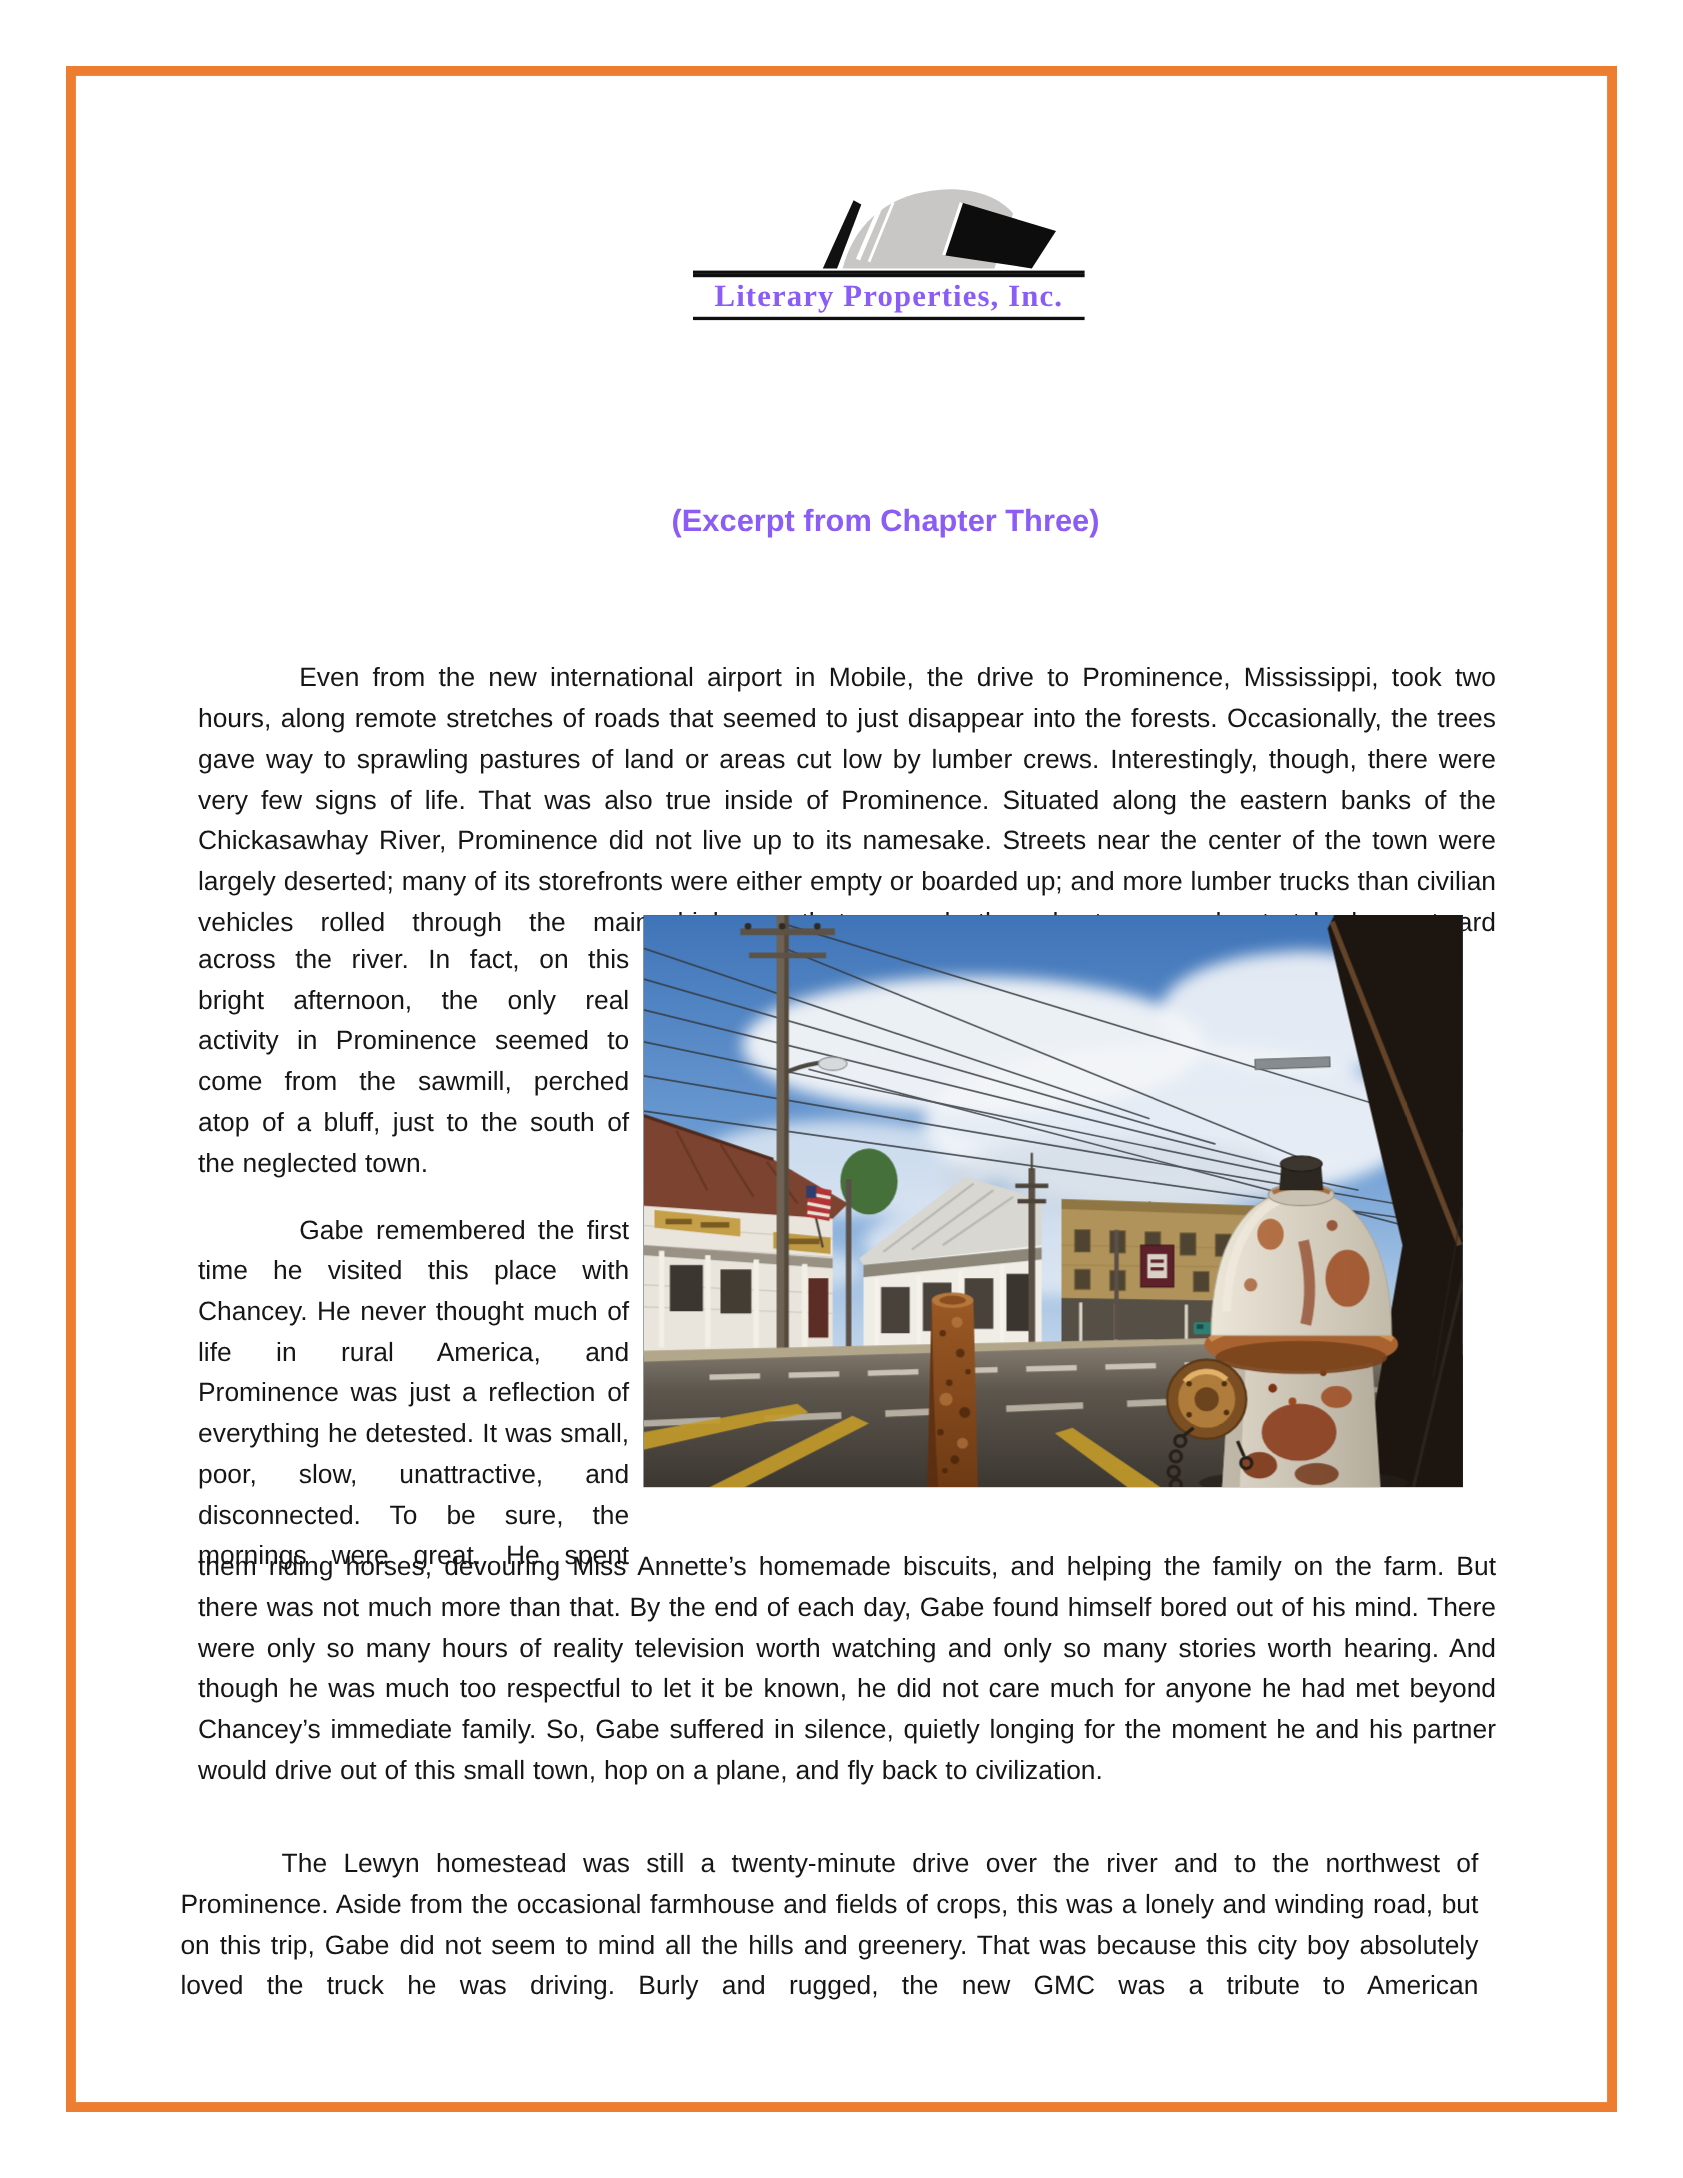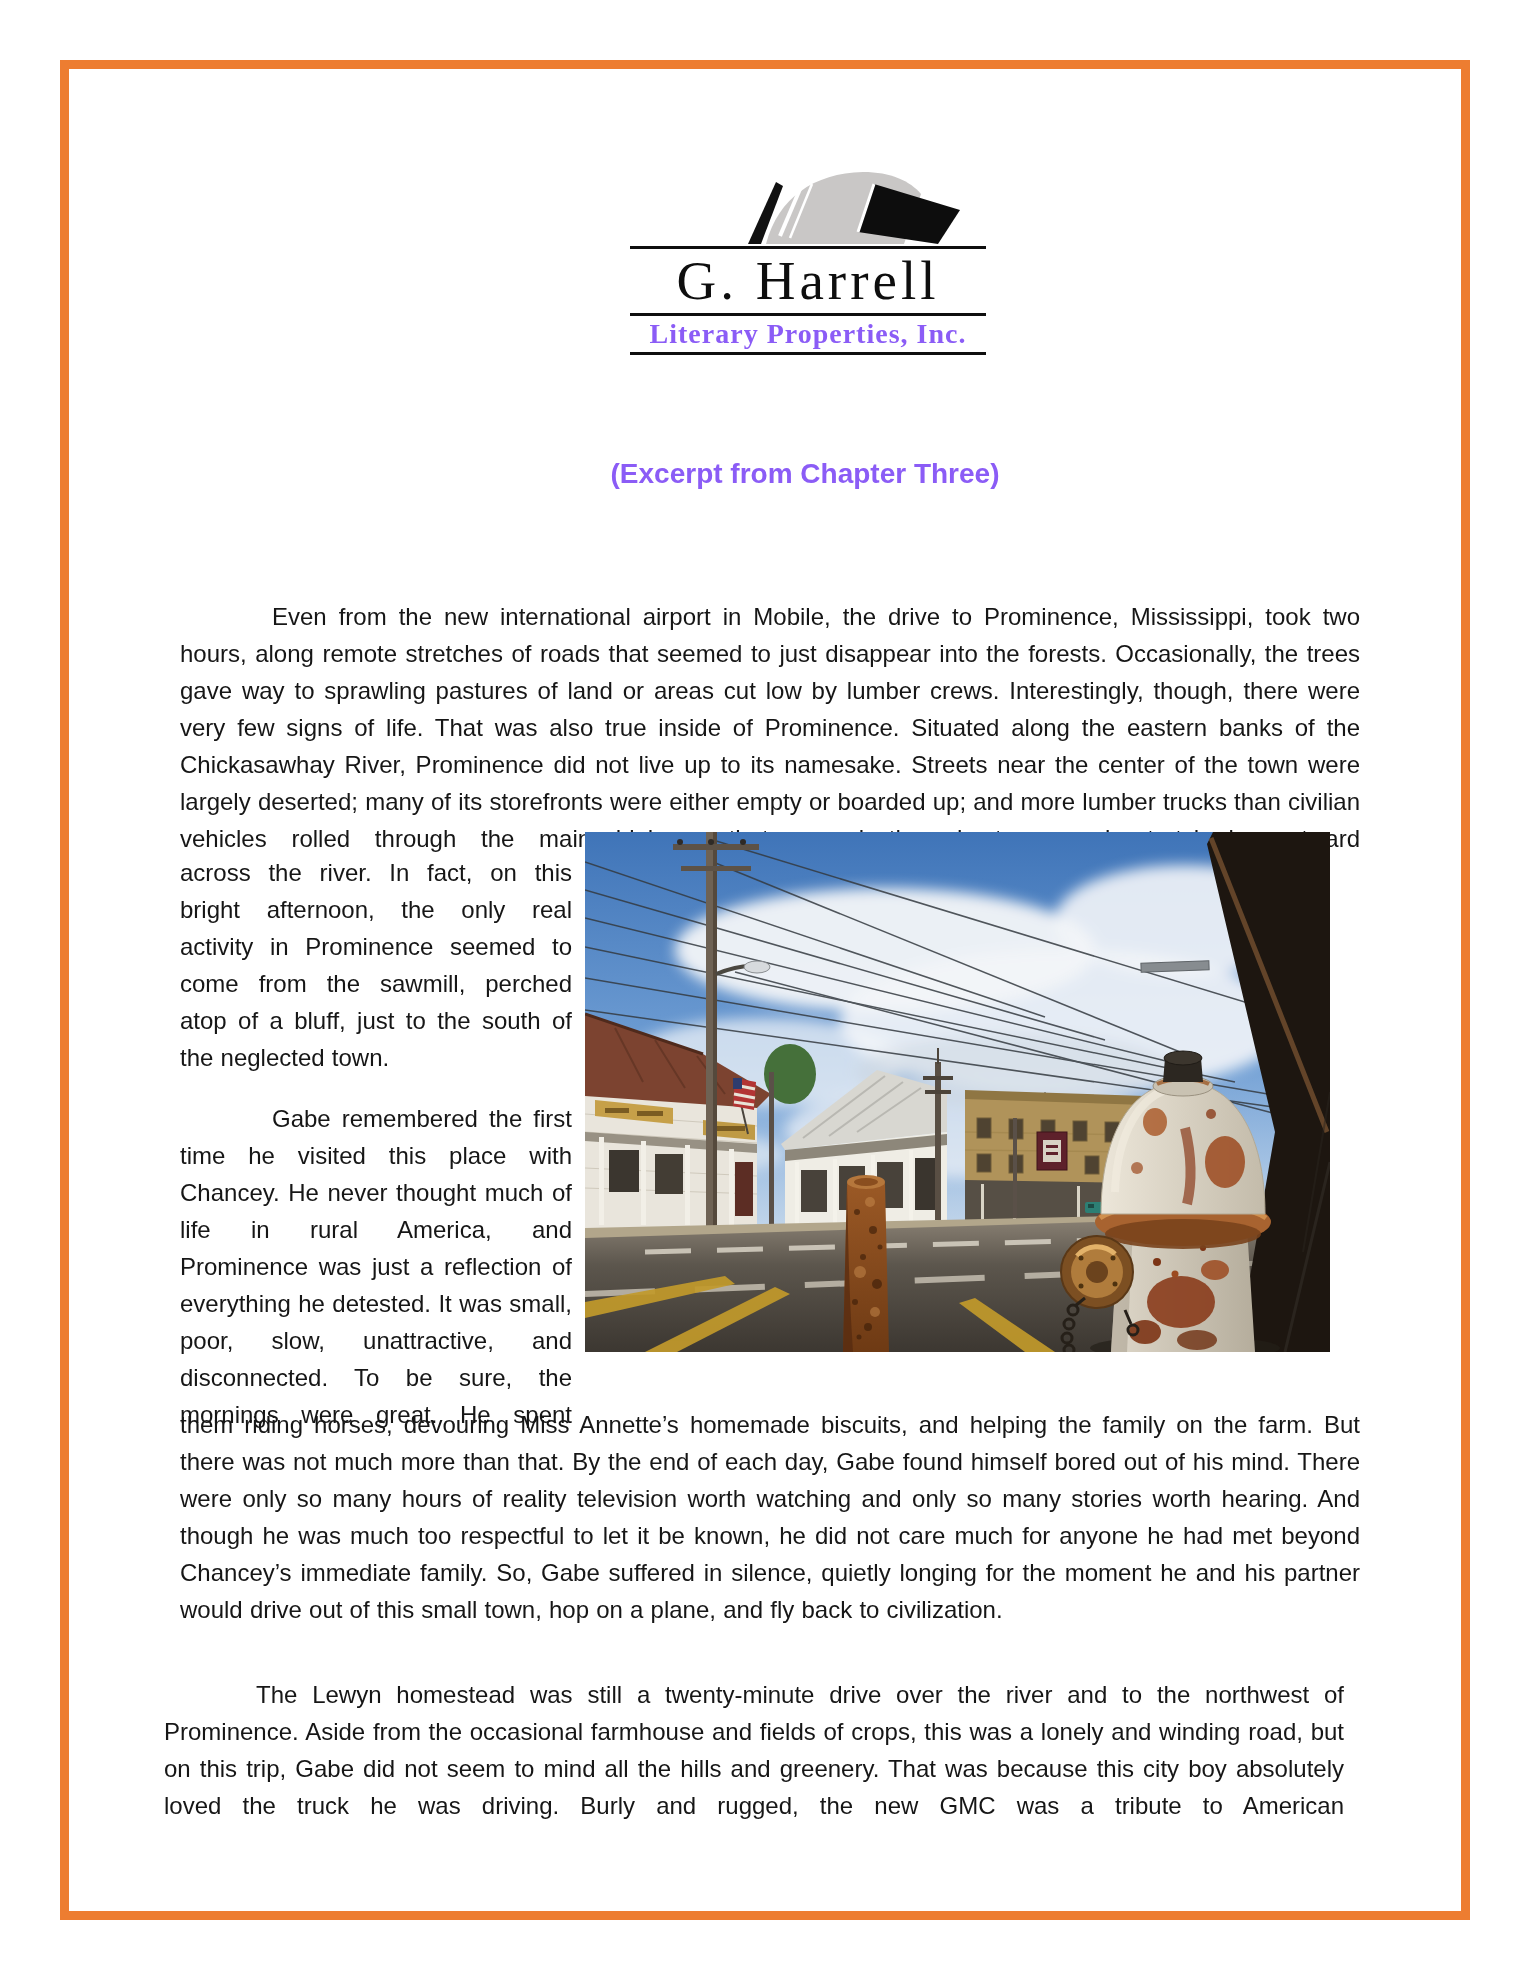--- a/index.html
+++ b/index.html
@@ -63,21 +63,20 @@
       <polygon points="118,74 146,12 153,16 131,74" fill="#111111"></polygon>
 
       <path d="M136,74 C148,28 184,3 233,2 C261,2 280,11 291,24 L274,74 Z" fill="#c9c7c6"></path>
       <line x1="150" y1="66" x2="173" y2="12" stroke="#ffffff" stroke-width="4"></line>
       <line x1="160" y1="68" x2="182" y2="14" stroke="#ffffff" stroke-width="2.5"></line>
 
       <polygon points="244,14 330,40 308,74 228,62" fill="#0d0d0d"></polygon>
       <line x1="244" y1="14" x2="228" y2="62" stroke="#ffffff" stroke-width="3"></line>
     </svg>
     <hr class="logo-rule">
-    <div class="logo-name">G. Harrell</div>
     <hr class="logo-rule">
     <div class="logo-sub">Literary Properties, Inc.</div>
     <hr class="logo-rule">
   </div>
 
   <div class="doc-subtitle">(Excerpt from Chapter Three)</div>
 
   <p class="para indent fill-last" id="para1">Even from the new international airport in Mobile, the drive to Prominence, Mississippi, took two hours, along remote stretches of roads that seemed to just disappear into the forests. Occasionally, the trees gave way to sprawling pastures of land or areas cut low by lumber crews. Interestingly, though, there were very few signs of life. That was also true inside of Prominence. Situated along the eastern banks of the Chickasawhay River, Prominence did not live up to its namesake. Streets near the center of the town were largely deserted; many of its storefronts were either empty or boarded up; and more lumber trucks than civilian vehicles rolled through the main highway that wound through town and stretched westward</p>
 
   <div class="wrapzone">

